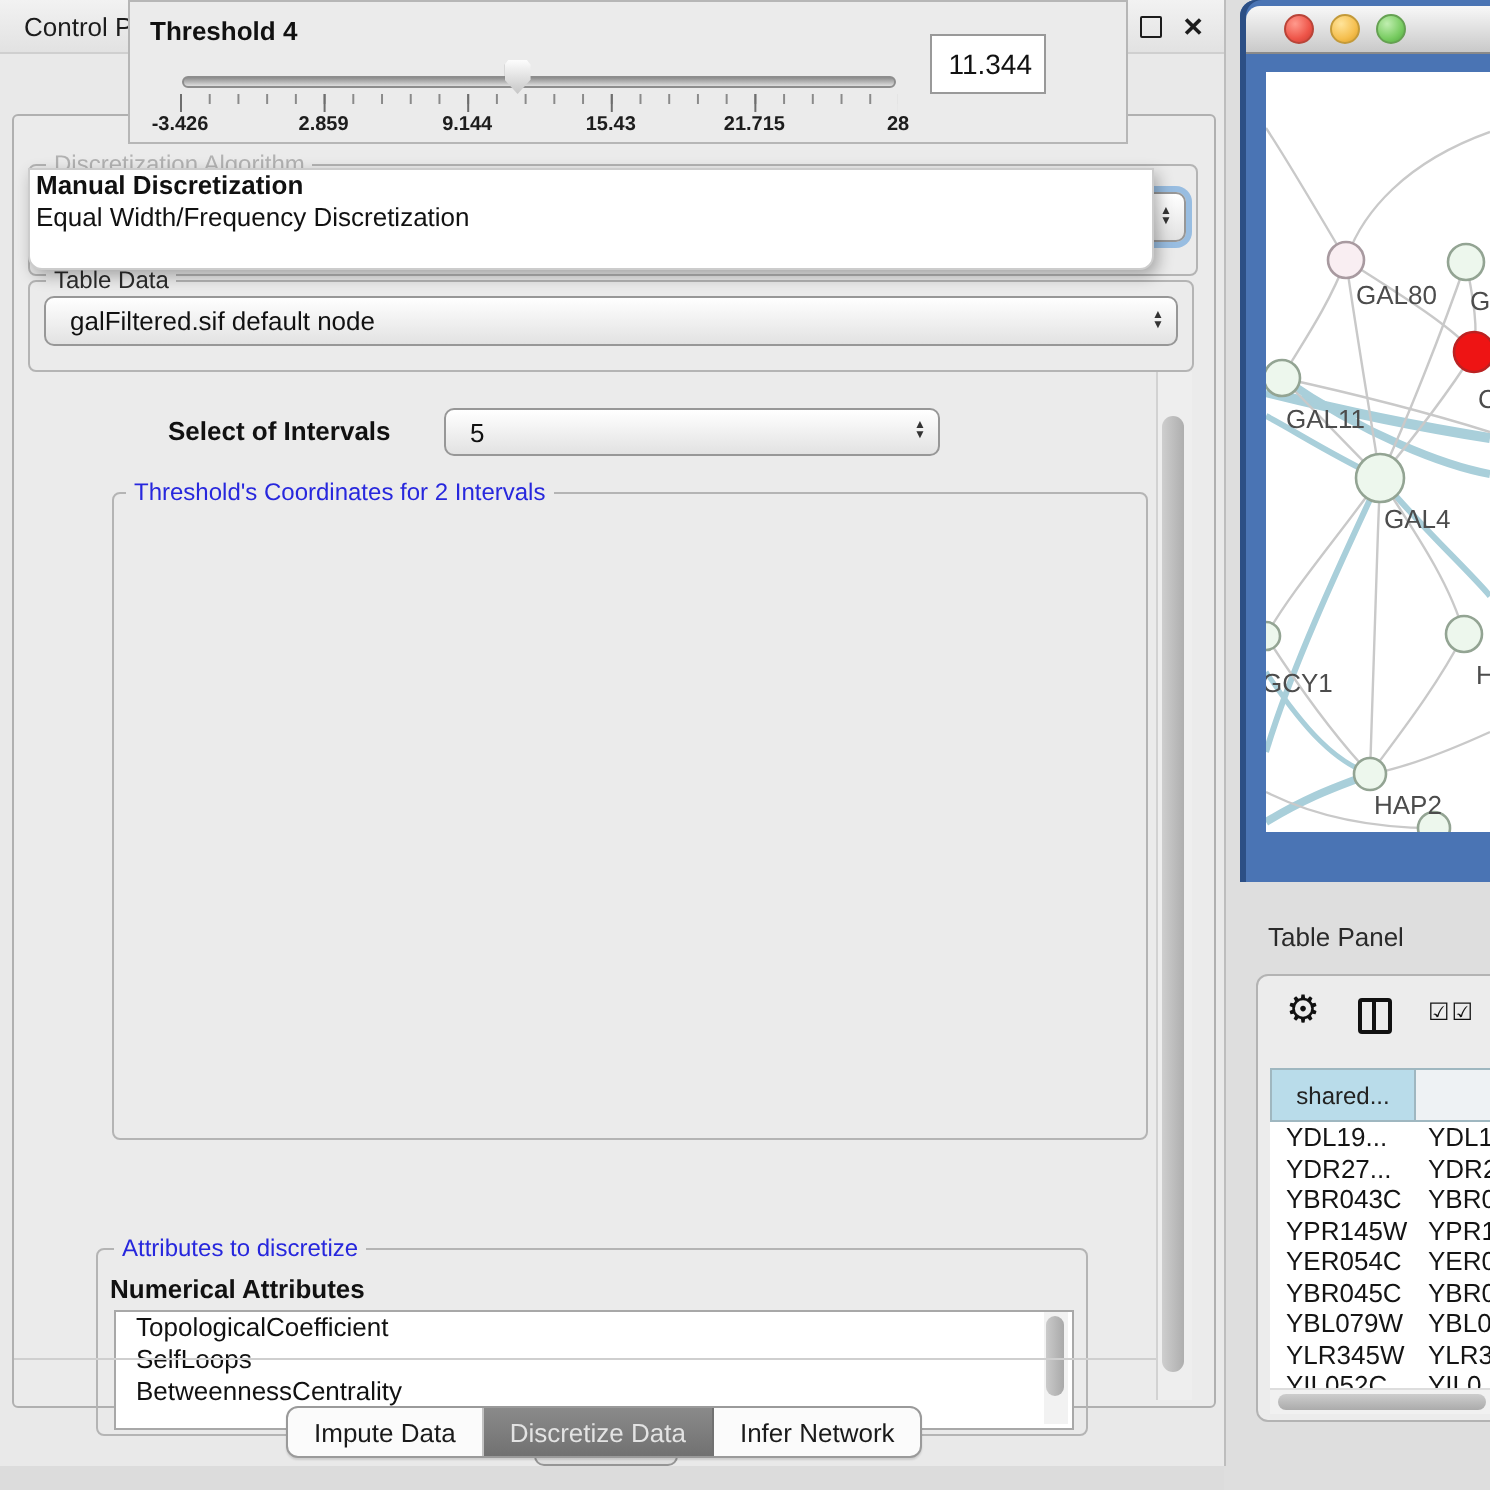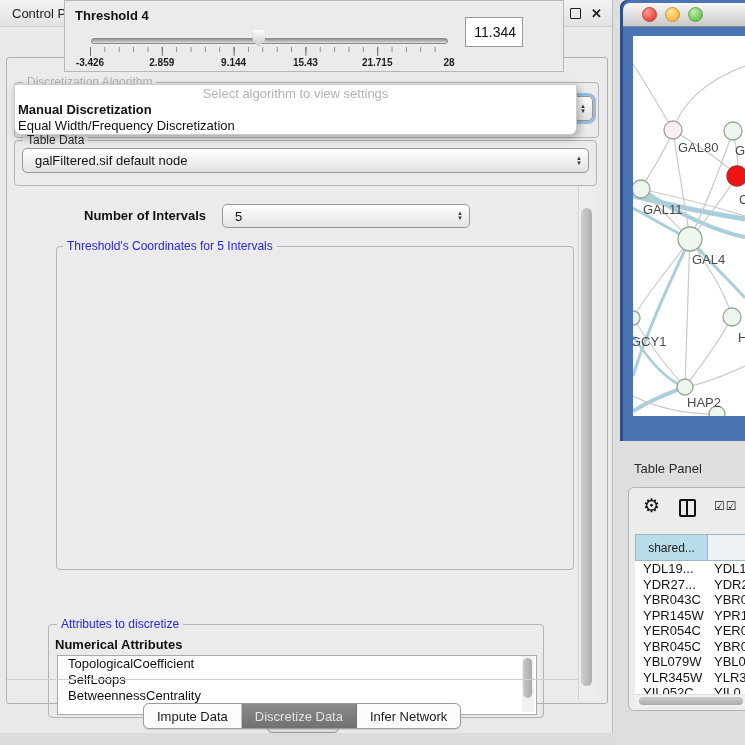--- a/index.html
+++ b/index.html
@@ -180,47 +180,46 @@
     <span class="gt gray">Discretization Algorithm</span>
   </div>
   <div class="combo focusring" style="left:20px;top:96px;width:573px;height:25px;">
     <span class="spin">
         <span>▲</span>
         <span>▼</span>
       </span>
   </div>
 
   <div class="popup">
-    <div class="prompt">Select algorithm to view settings</div>
     <div class="opt bold">Manual Discretization</div>
     <div class="opt">Equal Width/Frequency Discretization</div>
   </div>
 
   <div class="group" style="left:14px;top:140px;width:581px;height:44px;">
     <span class="gt dark">Table Data</span>
   </div>
   <div class="combo" style="left:22px;top:148px;width:567px;height:25px;">
     <span>galFiltered.sif default node</span>
     <span class="spin">
         <span>▲</span>
         <span>▼</span>
       </span>
   </div>
 
-  <div class="abs" style="left:84px;top:208px;font-size:13px;font-weight:bold;color:#111;">Number of Intervals</div>
+  <div class="abs" style="left:84px;top:208px;font-size:13px;font-weight:bold;color:#111;">Select of Intervals</div>
   <div class="combo" style="left:222px;top:204px;width:248px;height:24px;">
     <span>5</span>
     <span class="spin">
         <span>▲</span>
         <span>▼</span>
       </span>
   </div>
 
   <div class="group" style="left:56px;top:246px;width:516px;height:322px;">
-    <span class="gt blue" style="left:6px;">Threshold's Coordinates for 5 Intervals</span>
+    <span class="gt blue" style="left:6px;">Threshold's Coordinates for 2 Intervals</span>
   </div>
 
   <div class="th-panel">
     <div class="th-label">Threshold 1</div>
     <div class="th-slider">
       <div class="track"></div>
       <div class="ticks-minor"></div>
       <div class="ticks-major"></div>
       <div class="tick-labels">
           <span style="left: 0%;">-3.426</span>

